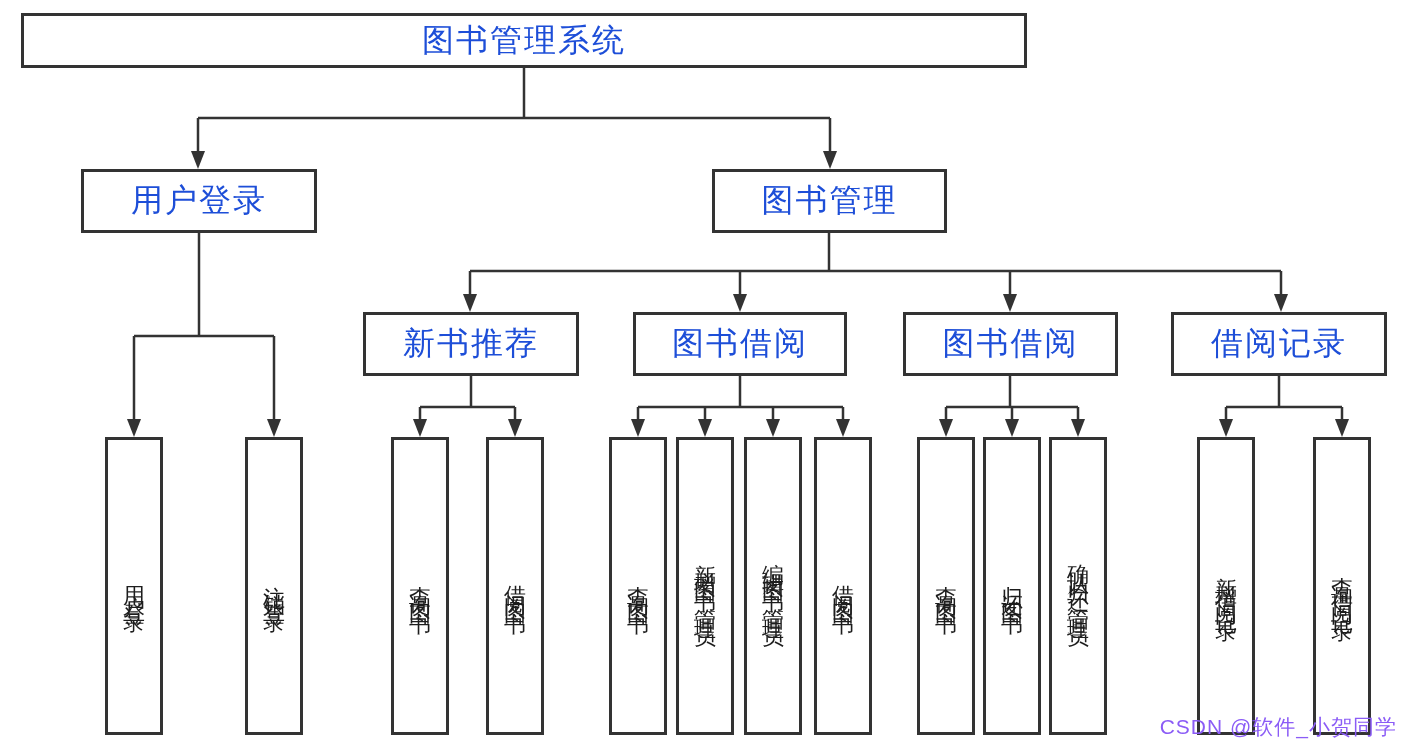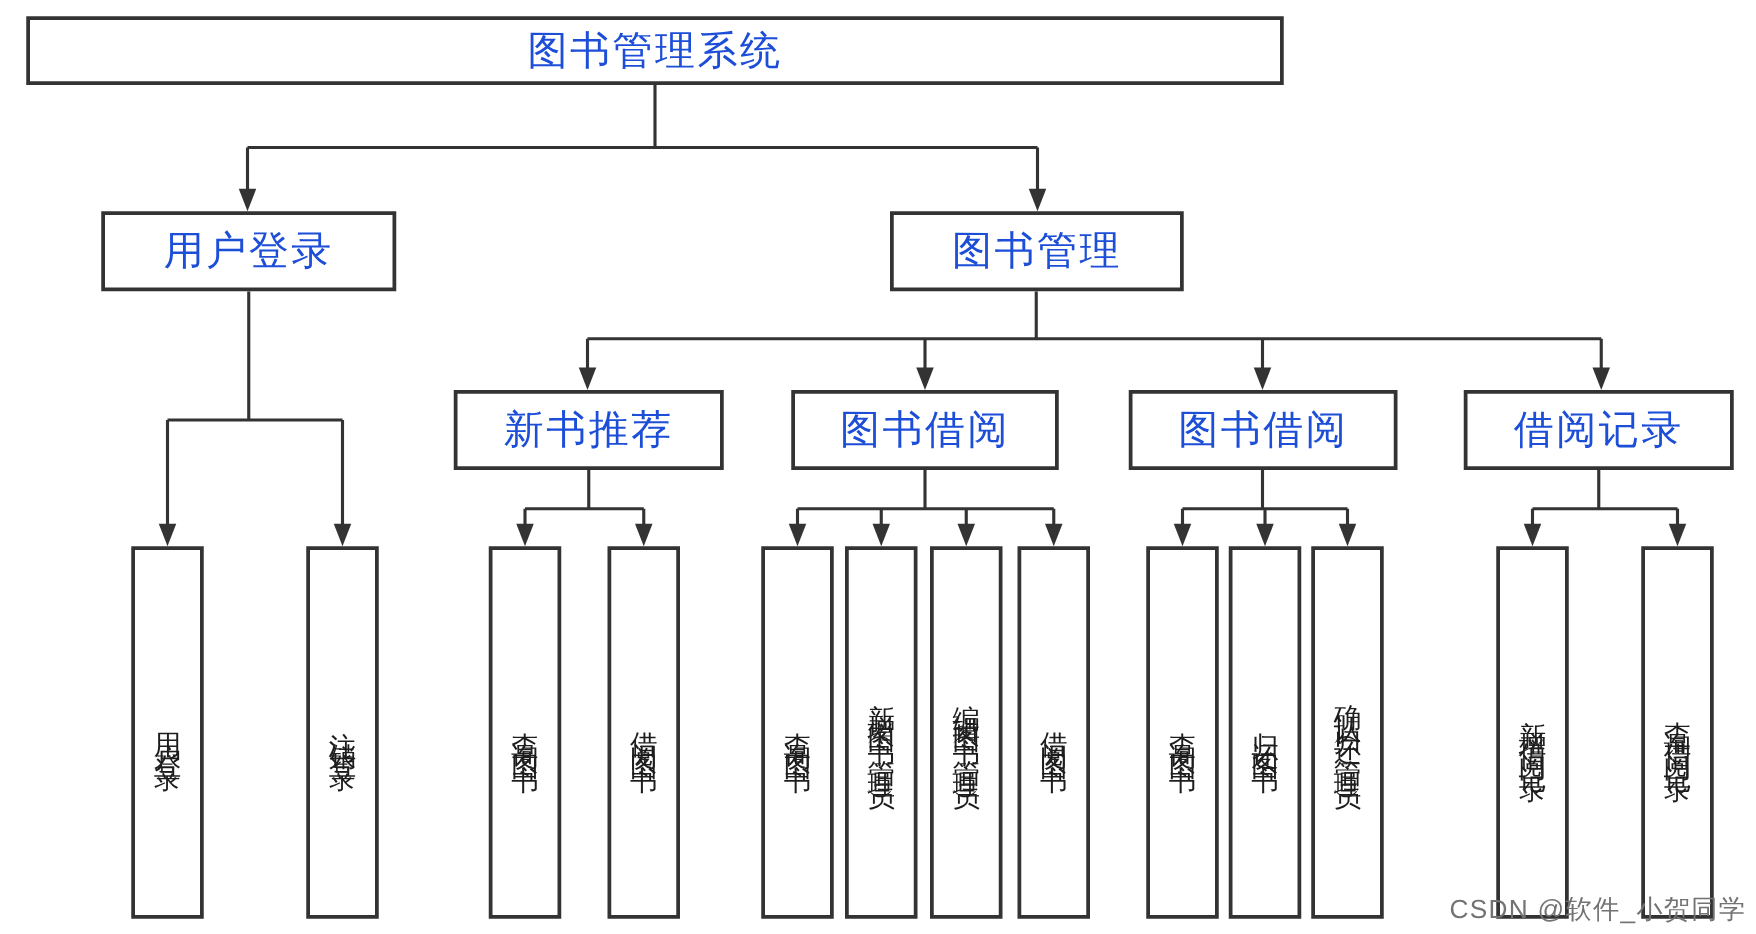--- a/index.html
+++ b/index.html
@@ -55,21 +55,21 @@
     letter-spacing: 9px;
     color: #1d1d1d;
     line-height: 1;
     white-space: nowrap;
   }
   .watermark {
     position: absolute;
     right: 8px;
     bottom: 6px;
     font-size: 21px;
-    color: #737373;
+    color: #8b5cf6;
     letter-spacing: 1px;
     z-index: 3;
   }
   svg line { stroke: #333333; stroke-width: 2.5; }
   svg polygon { fill: #333333; }
 </style>
 </head>
 <body>
 
 <div id="canvas">

